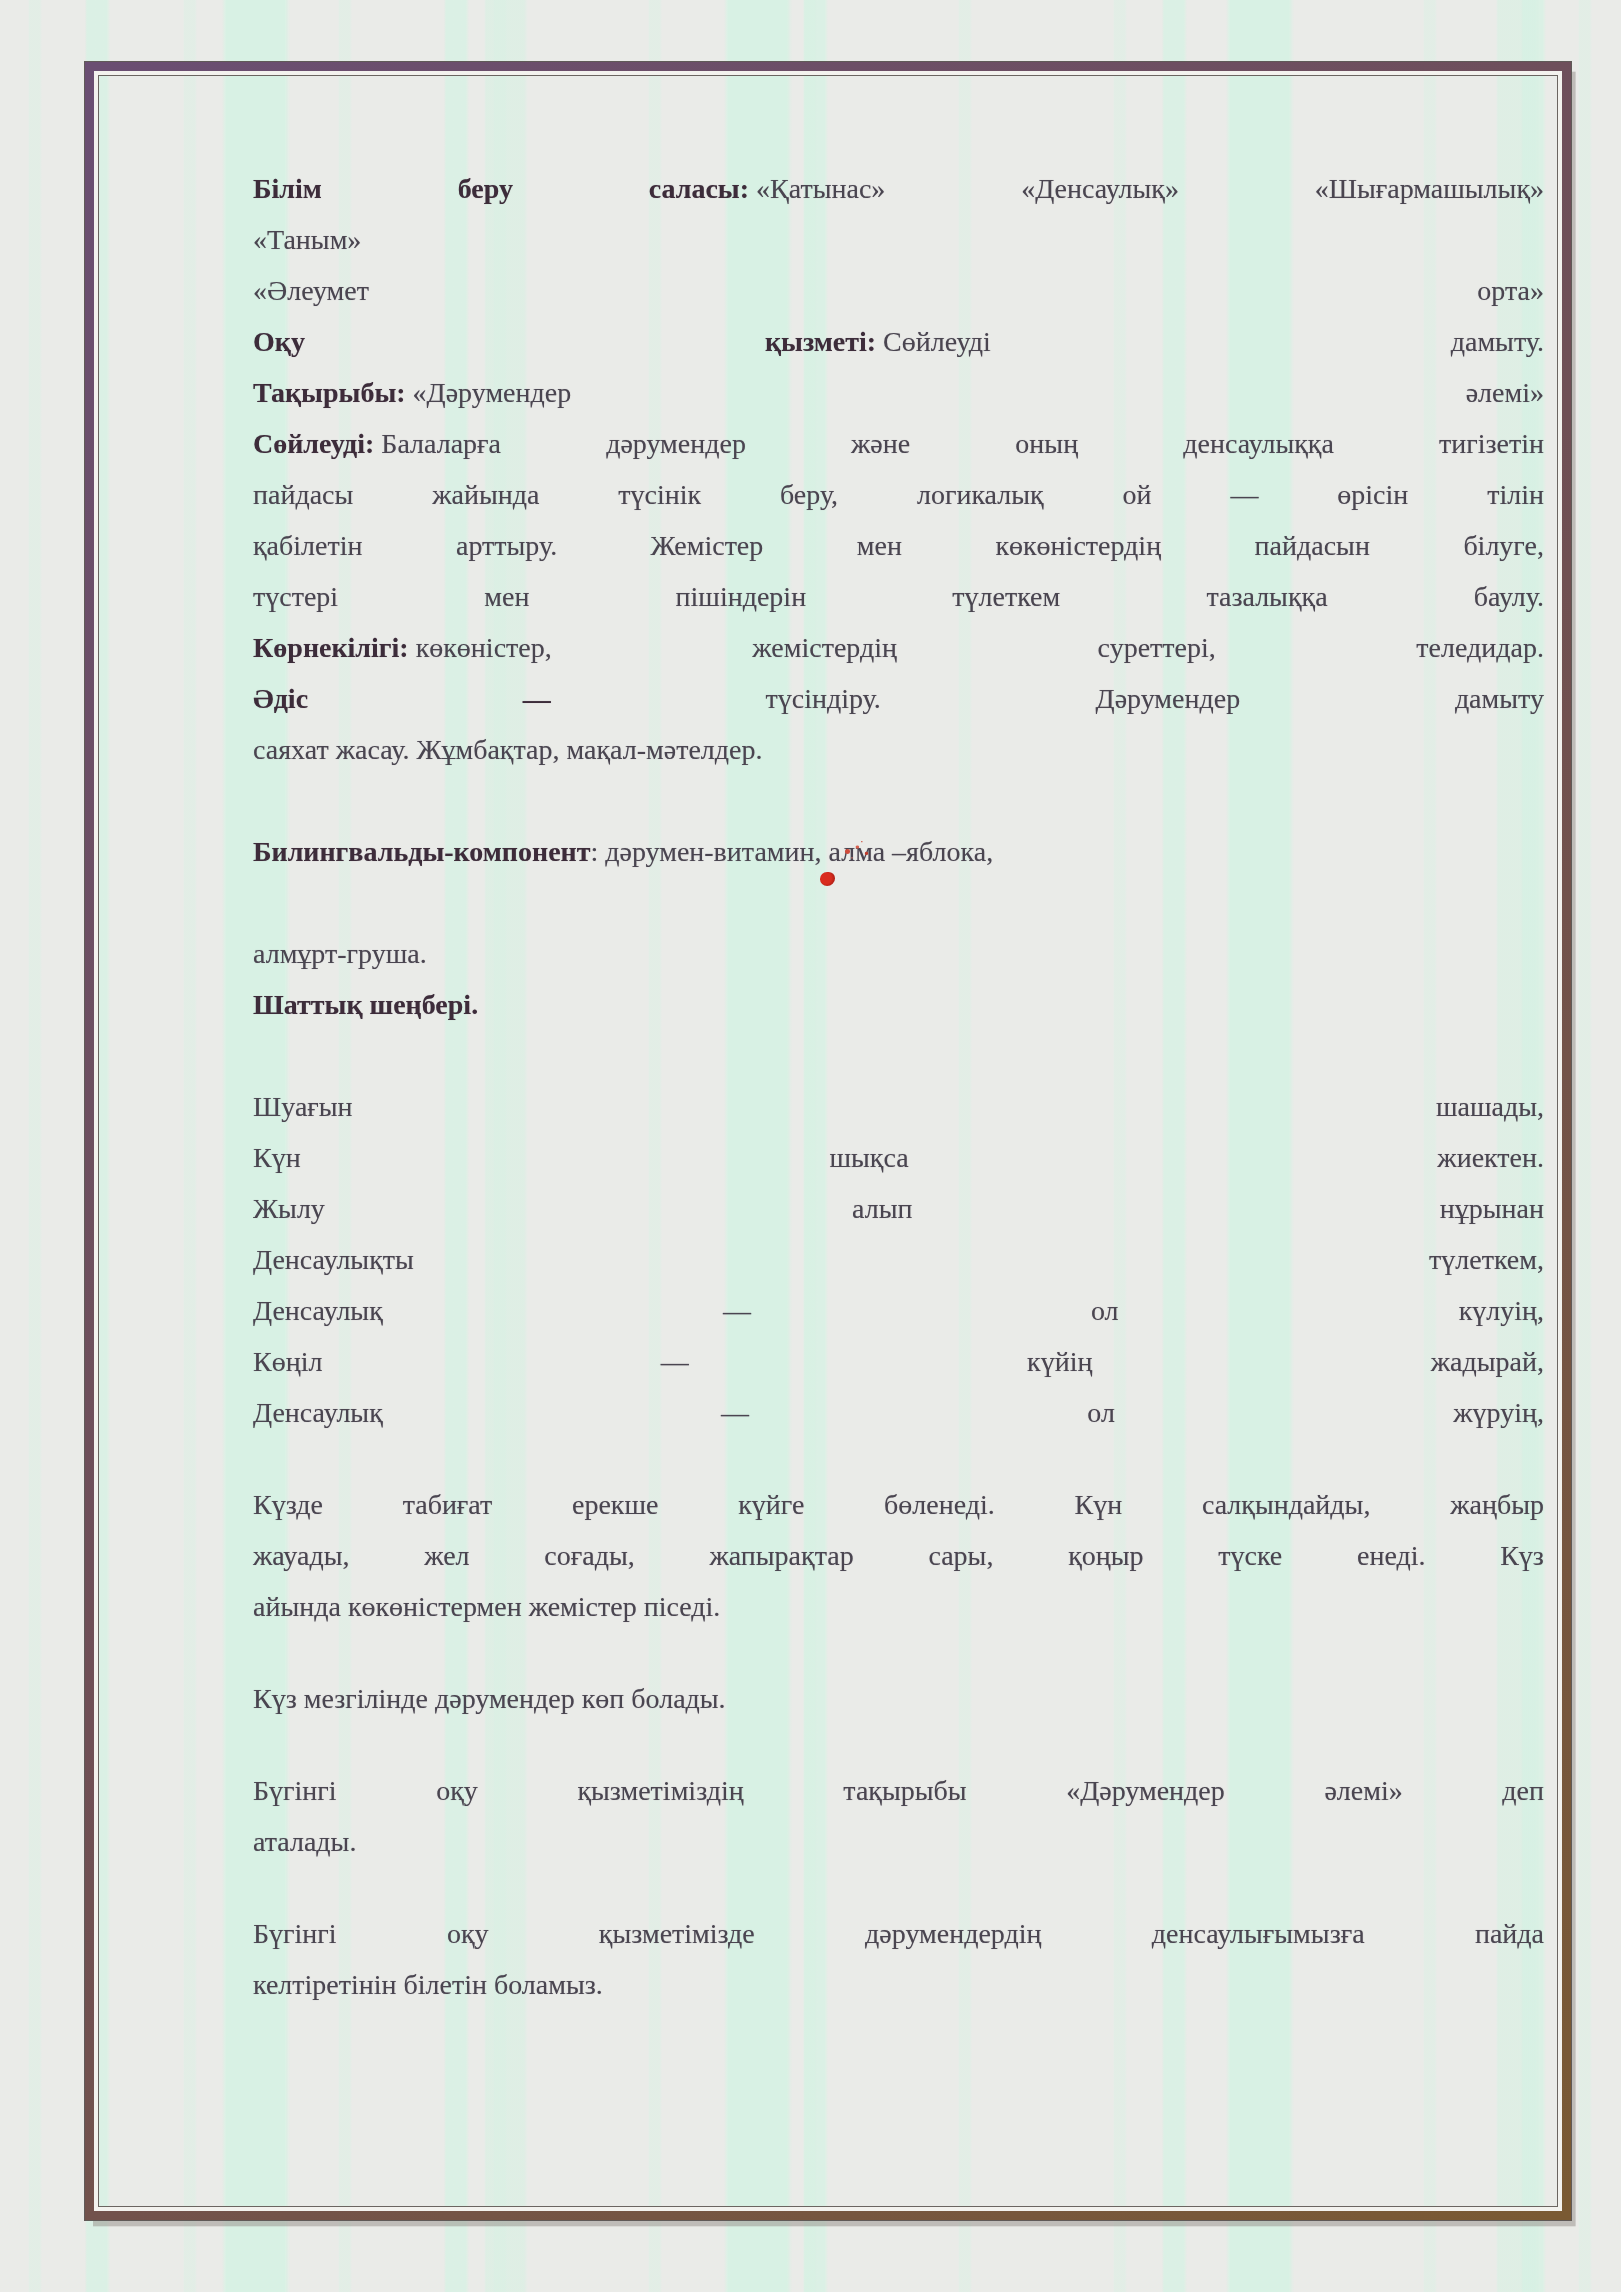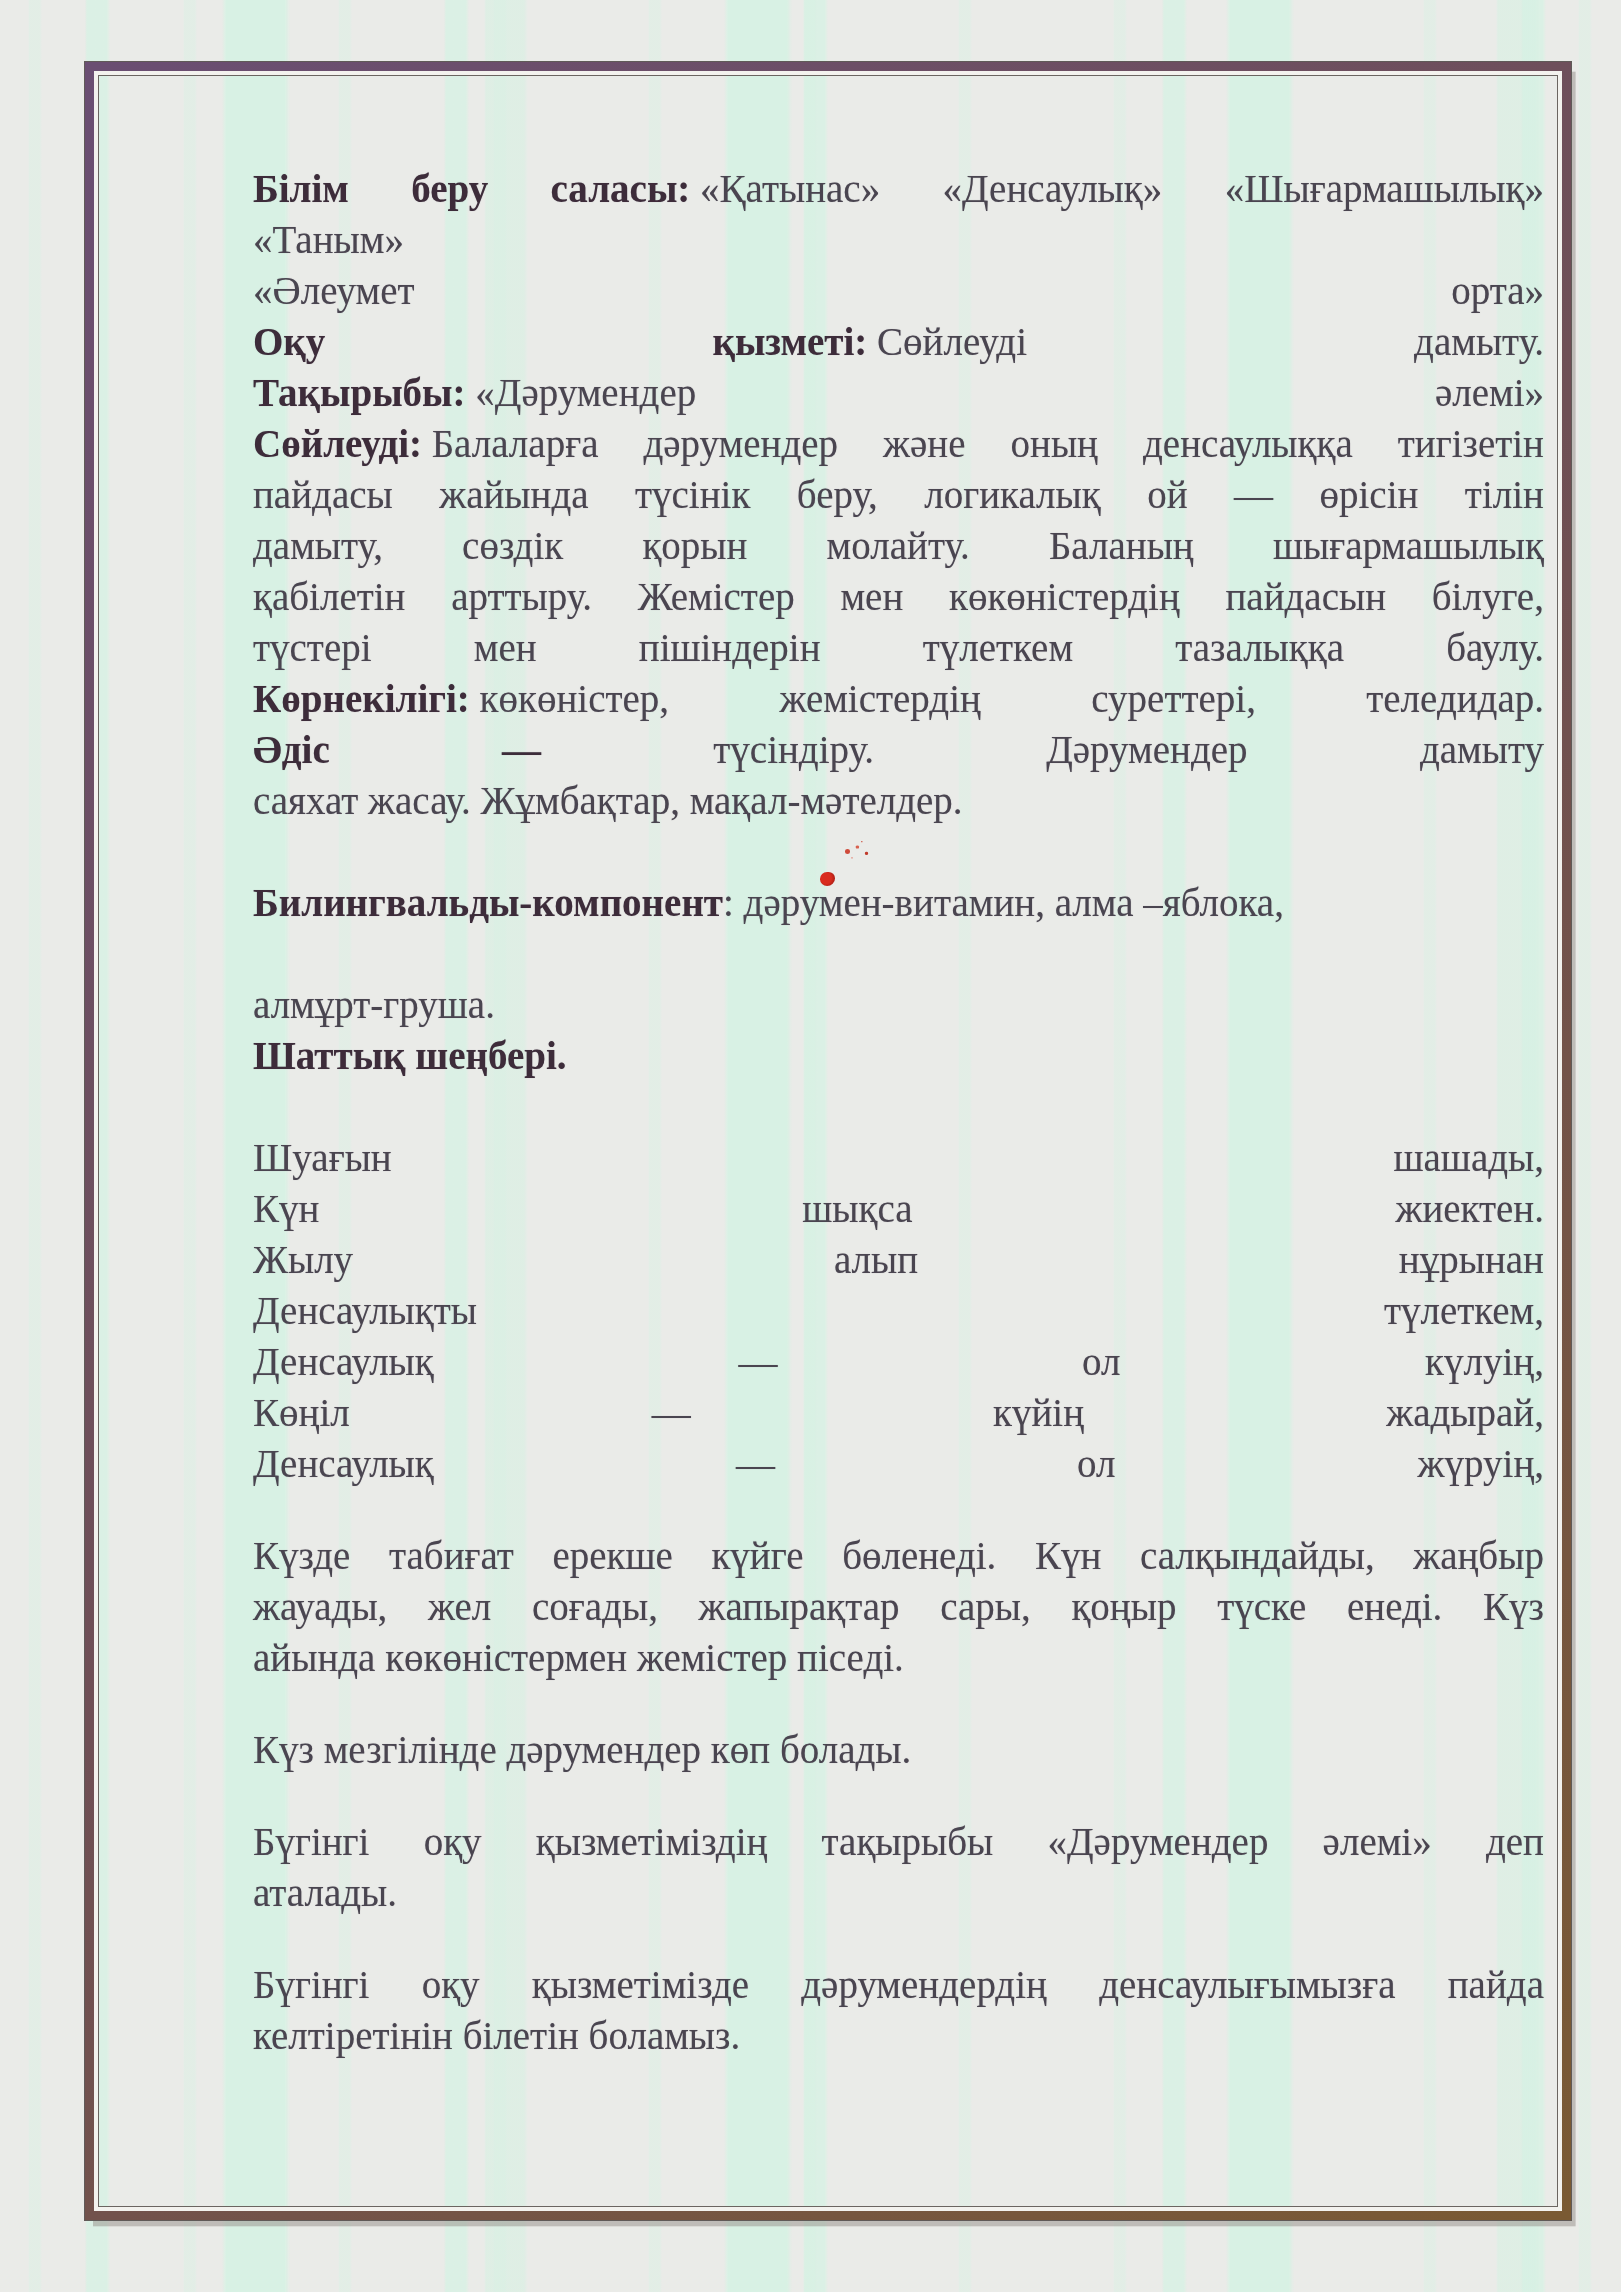--- a/index.html
+++ b/index.html
@@ -37,21 +37,21 @@
     width:100%;height:100%;box-sizing:border-box;
     border:4.5px solid #f3f2ee;
   }
   .frame-inner{
     width:100%;height:100%;box-sizing:border-box;
     border:1.8px solid #6b6561;
   }
   
   .content{
     position:absolute;left:253px;top:163px;width:1291px;z-index:2;
-    font-size:39px;color:var(--ink,#4a4550);
+    font-size:28px;color:var(--ink,#4a4550);
     text-shadow:0 0 0.9px rgba(70,64,76,.35);
   }
   .line{height:51px;line-height:51px;white-space:nowrap;overflow:visible;}
   .line.spread{display:flex;justify-content:space-between;}
   .grp{display:inline-block;}
   .b{font-weight:700;color:var(--bold-ink,#3d2c3a);}
   .gap{width:100%;}
   
   .speck-main{
     position:absolute;left:820px;top:872px;width:15px;height:14.3px;z-index:3;
@@ -111,28 +111,20 @@
         <span class="grp"><span>жайында</span></span>
         <span class="grp"><span>түсінік</span></span>
         <span class="grp"><span>беру,</span></span>
         <span class="grp"><span>логикалық</span></span>
         <span class="grp"><span>ой</span></span>
         <span class="grp"><span>—</span></span>
         <span class="grp"><span>өрісін</span></span>
         <span class="grp"><span>тілін</span></span>
       </div>
       <div class="line spread">
-        <span class="grp"><span>дамыту,</span></span>
-        <span class="grp"><span>сөздік</span></span>
-        <span class="grp"><span>қорын</span></span>
-        <span class="grp"><span>молайту.</span></span>
-        <span class="grp"><span>Баланың</span></span>
-        <span class="grp"><span>шығармашылық</span></span>
-      </div>
-      <div class="line spread">
         <span class="grp"><span>қабілетін</span></span>
         <span class="grp"><span>арттыру.</span></span>
         <span class="grp"><span>Жемістер</span></span>
         <span class="grp"><span>мен</span></span>
         <span class="grp"><span>көкөністердің</span></span>
         <span class="grp"><span>пайдасын</span></span>
         <span class="grp"><span>білуге,</span></span>
       </div>
       <div class="line spread">
         <span class="grp"><span>түстері</span></span>

